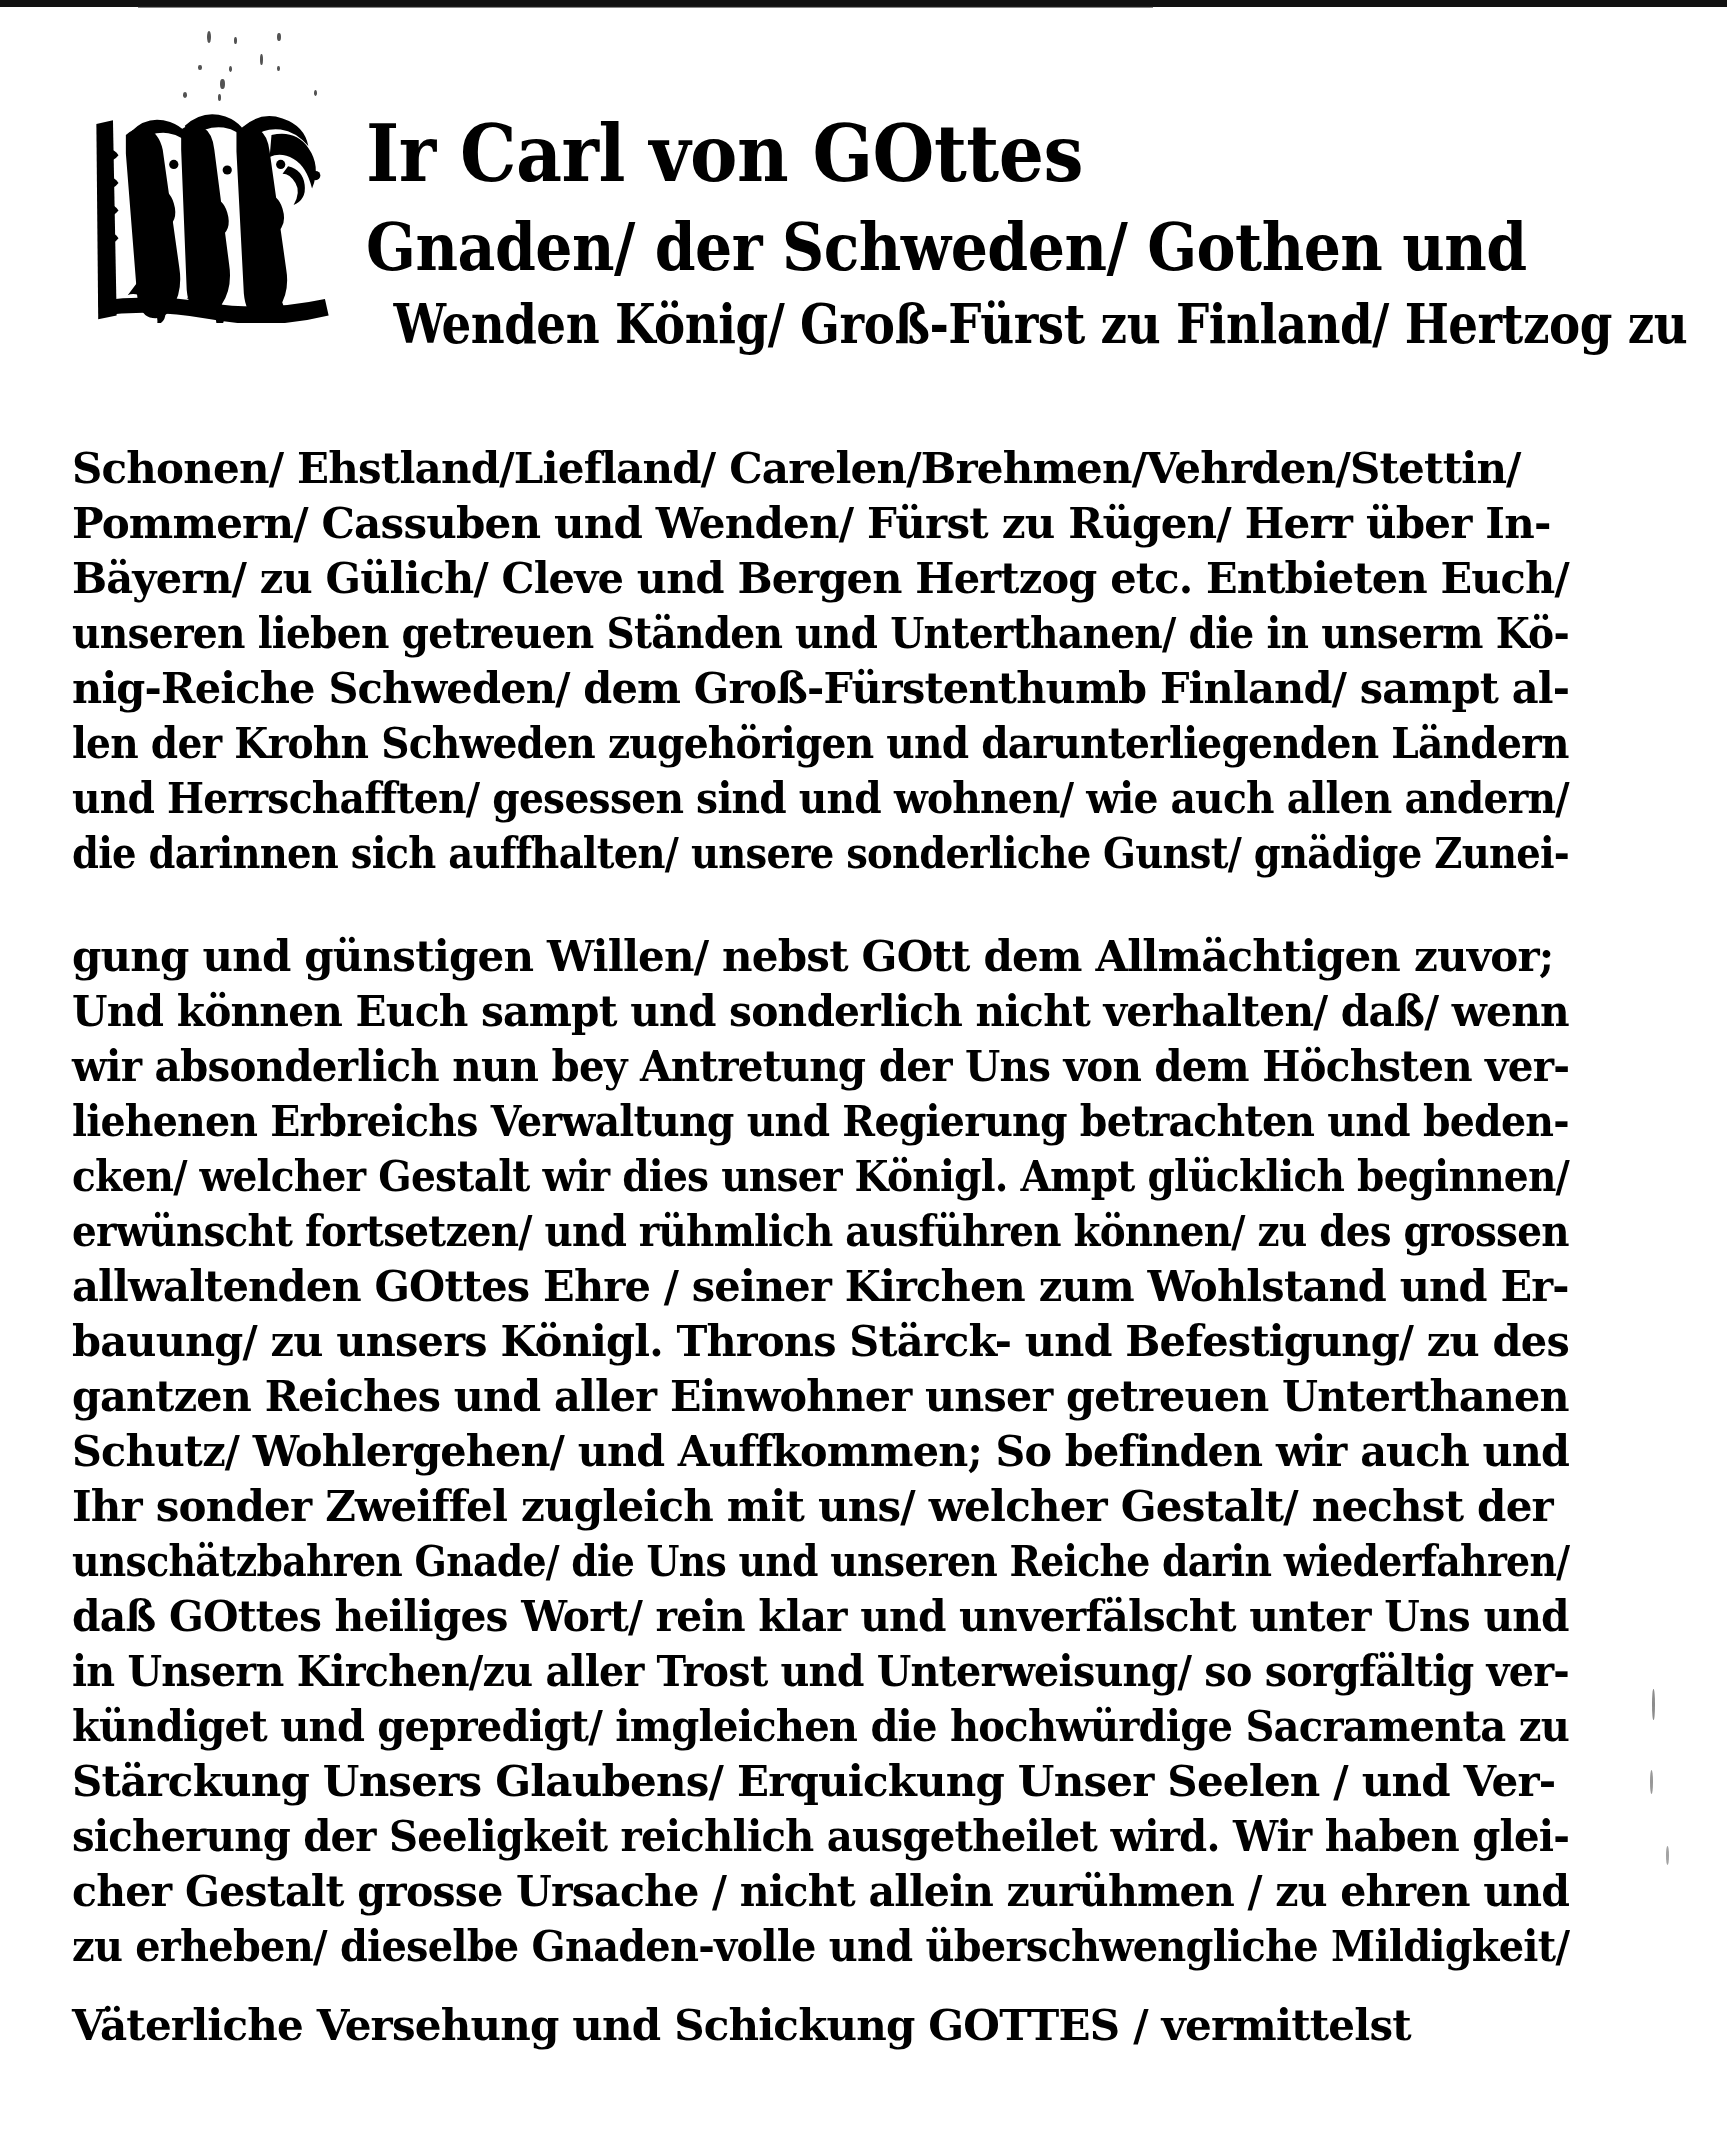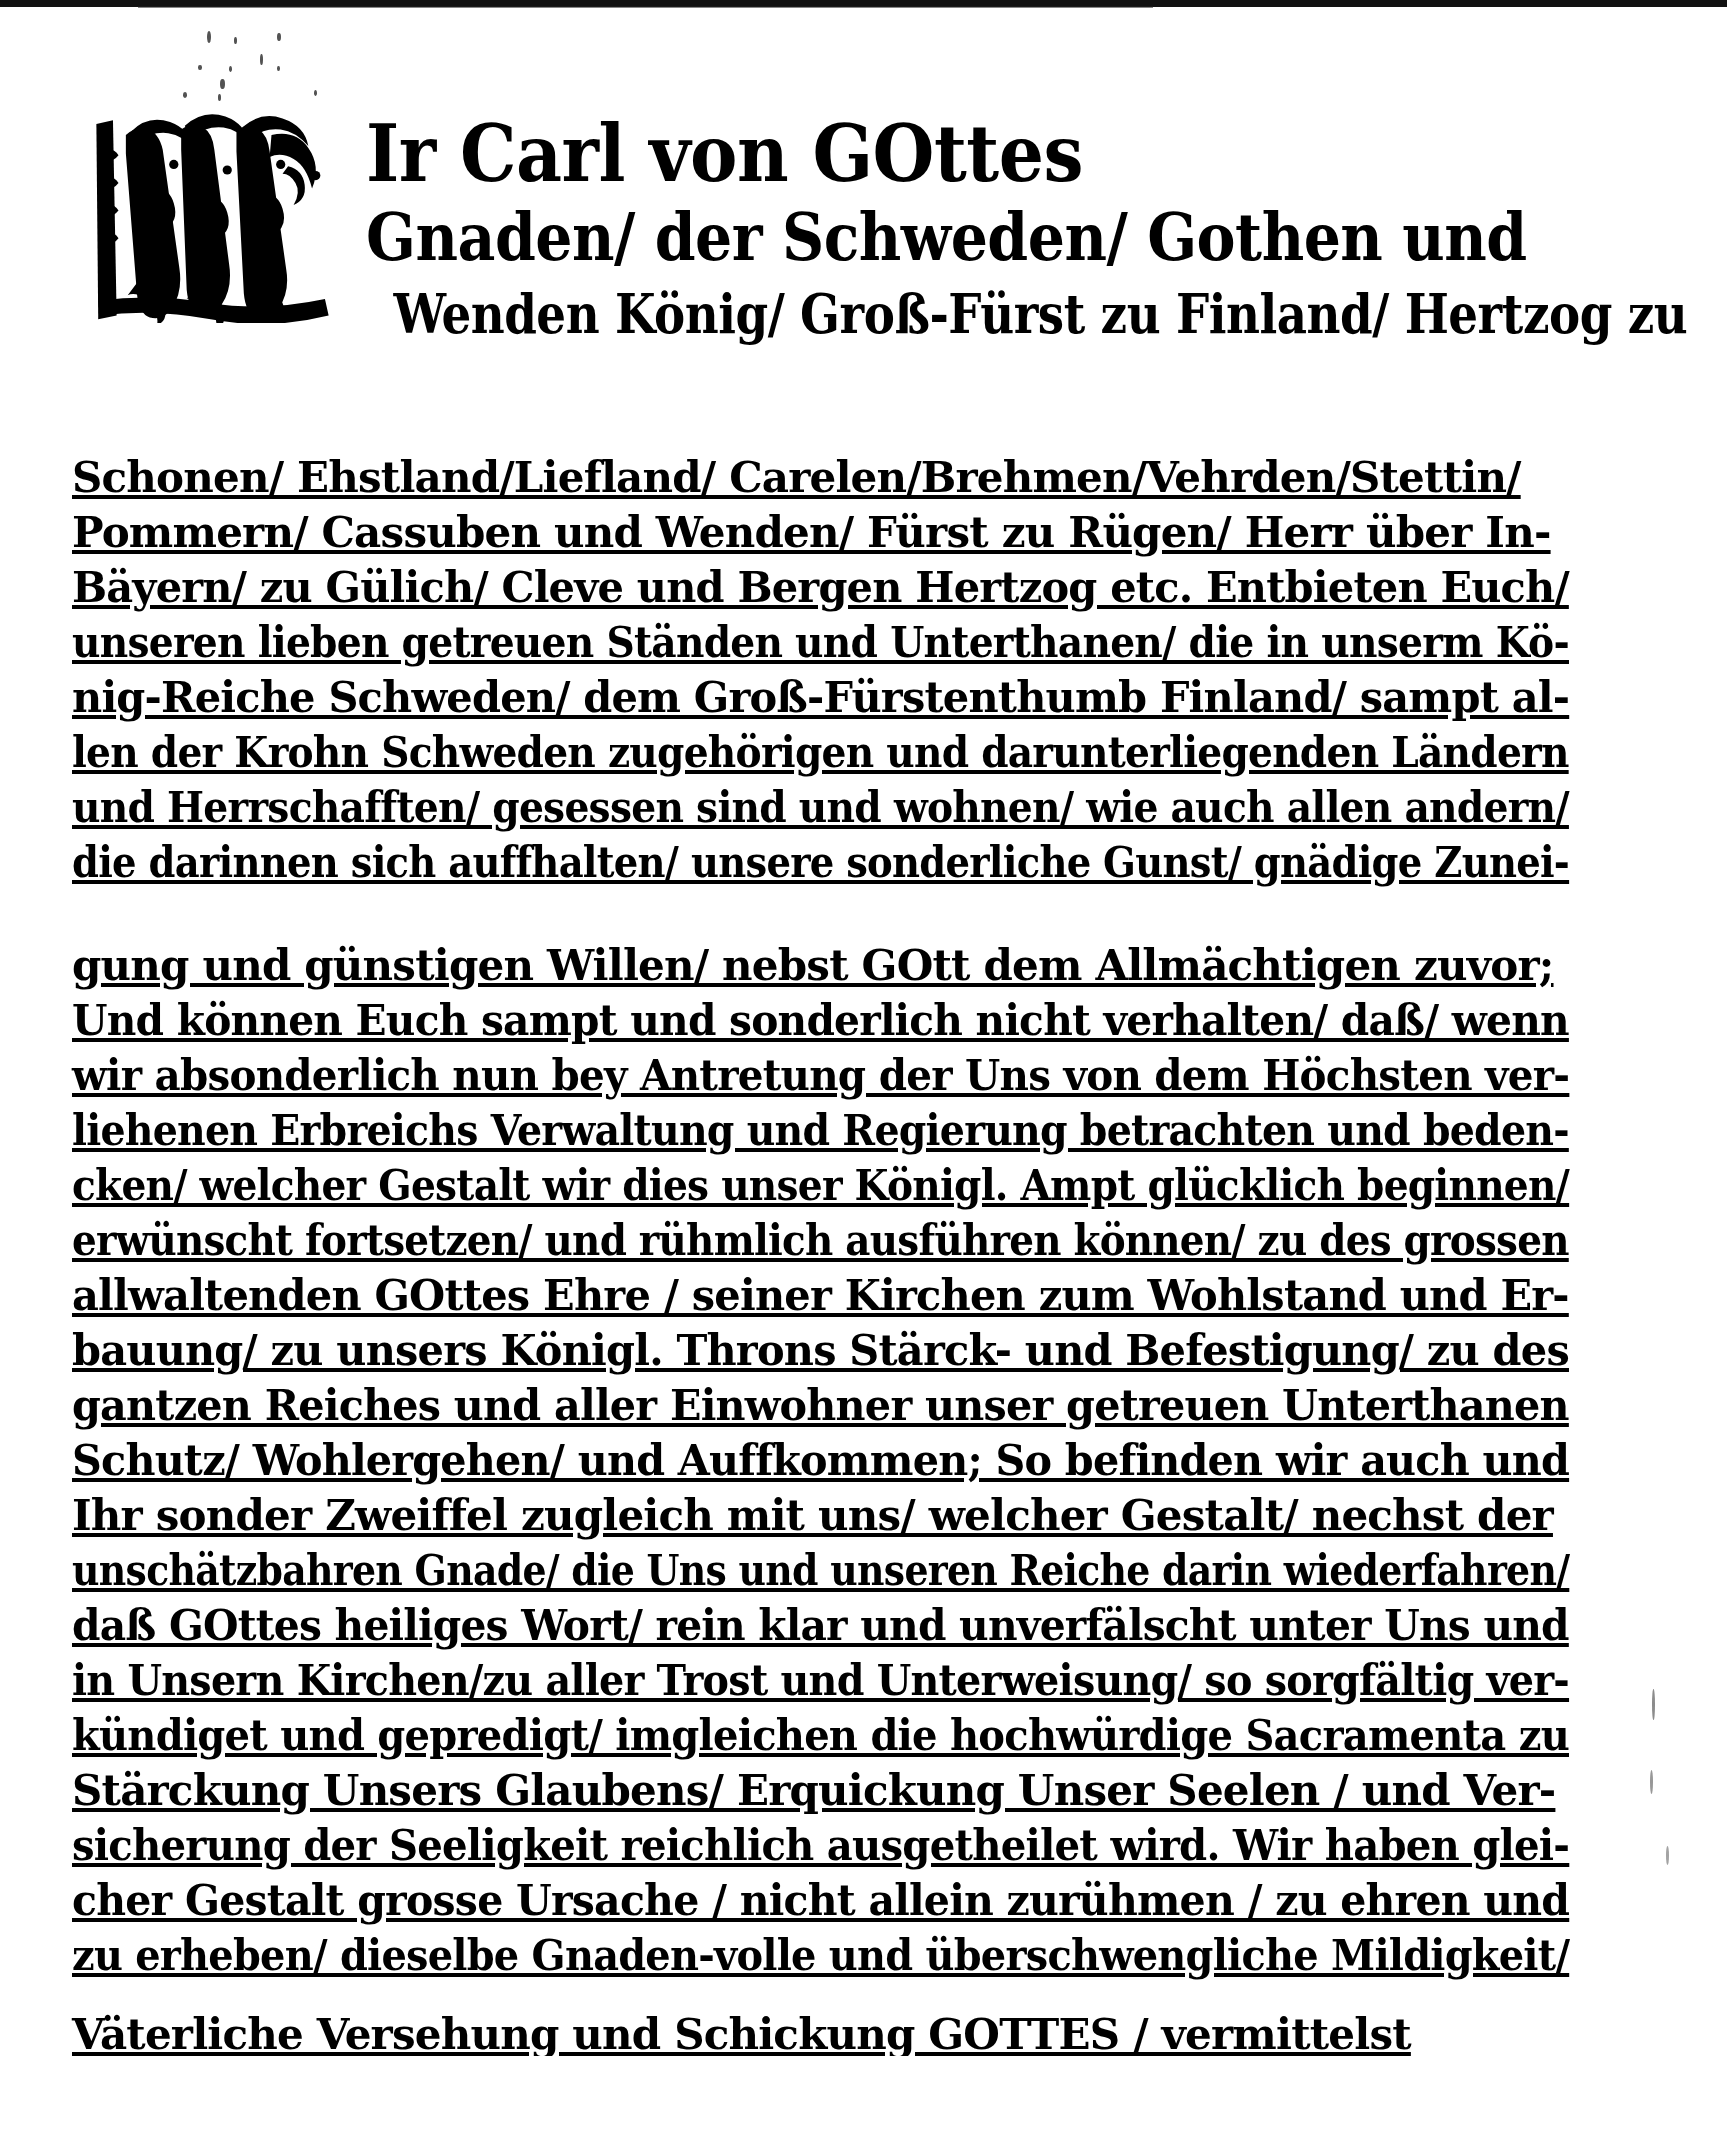--- a/index.html
+++ b/index.html
@@ -87,23 +87,22 @@
     width: 247px;
     height: 212px;
     line-height: 0;
   }
   #initial-w svg { display:block; width:100%; height:100%; }
 
   
   #body-text {
     position: absolute;
     left: 72px;
-    top: 450px;
+    top: 441px;
     width: 1512px;
-    text-decoration: underline;
   }
 
   .body-line {
     display: block;
     white-space: nowrap;
     font-family: "DejaVu Serif", "Liberation Serif", serif;
     font-weight: 700;
     font-size: 42px;
     line-height: 55px;
     color: #000;
@@ -193,21 +192,21 @@
         <circle cx="208" cy="58" r="5"></circle>
         <circle cx="76" cy="150" r="4"></circle>
         <circle cx="140" cy="156" r="4"></circle>
         <circle cx="204" cy="152" r="4"></circle>
       </g>
     </svg>
   </div>
 
   <div id="headline">
     <span class="head-line frak" id="head-line-1" style="transform: scaleX(1);">Ir Carl von GOttes</span>
-    <span class="head-line frak" id="head-line-2" style="transform: scaleX(1);">Gnaden/ der Schweden/ Gothen und</span>
+    <span class="head-line frak" id="head-line-2" style="transform: scaleX(1); margin-top: 10px;">Gnaden/ der Schweden/ Gothen und</span>
     <span class="head-line frak" id="head-line-3" style="transform: scaleX(0.9624);">Wenden König/ Groß-Fürst zu Finland/ Hertzog zu</span>
   </div>
 
   <div id="body-text">
     <span class="body-line j" style="transform: scaleX(1);">Schonen/ Ehstland/Liefland/ Carelen/Brehmen/Vehrden/Stettin/</span>
     <span class="body-line j" style="transform: scaleX(1);">Pommern/ Cassuben und Wenden/ Fürst zu Rügen/ Herr über In-</span>
     <span class="body-line j" style="transform: scaleX(0.9879);">Bäyern/ zu Gülich/ Cleve und Bergen Hertzog etc. Entbieten Euch/</span>
     <span class="body-line j" style="transform: scaleX(0.9328);">unseren lieben getreuen Ständen und Unterthanen/ die in unserm Kö-</span>
     <span class="body-line j" style="transform: scaleX(0.9879);">nig-Reiche Schweden/ dem Groß-Fürstenthumb Finland/ sampt al-</span>
     <span class="body-line j" style="transform: scaleX(0.9317);">len der Krohn Schweden zugehörigen und darunterliegenden Ländern</span>

